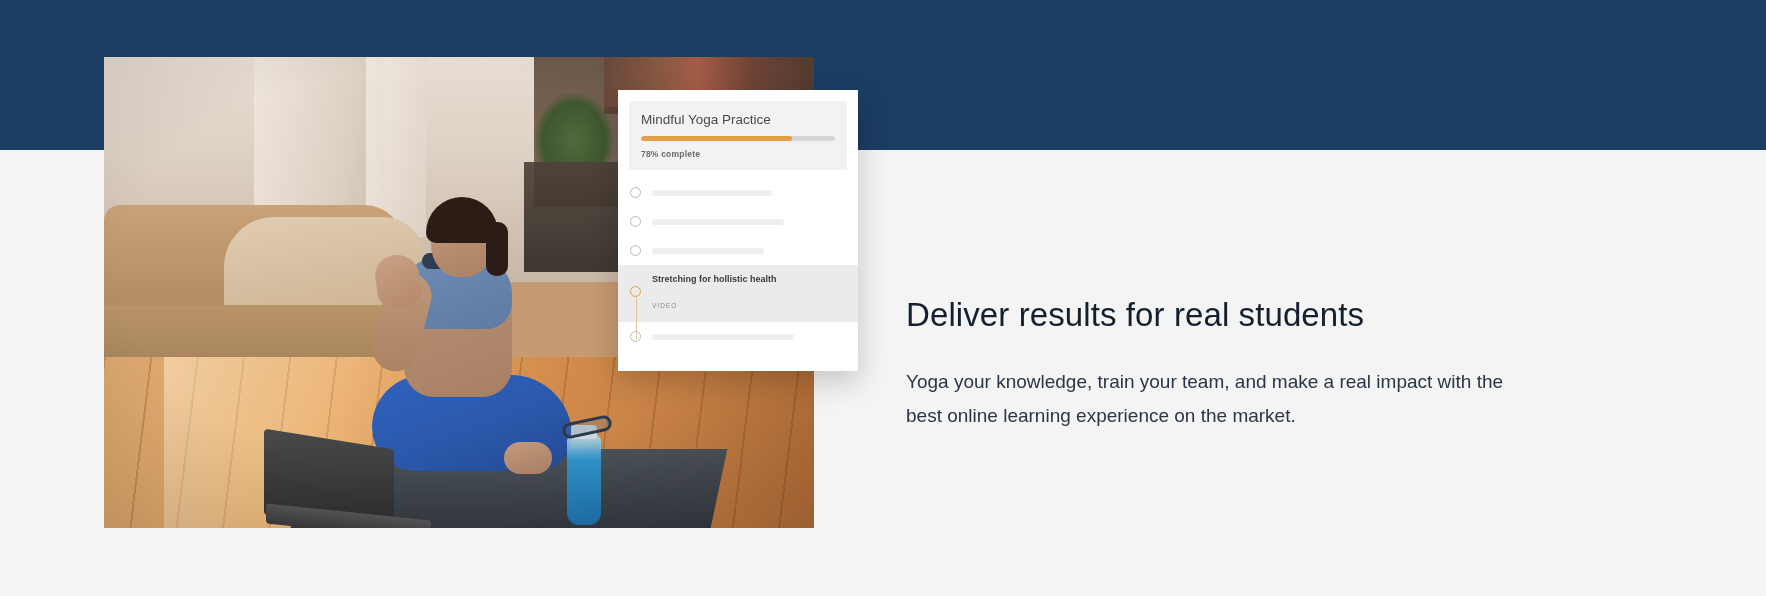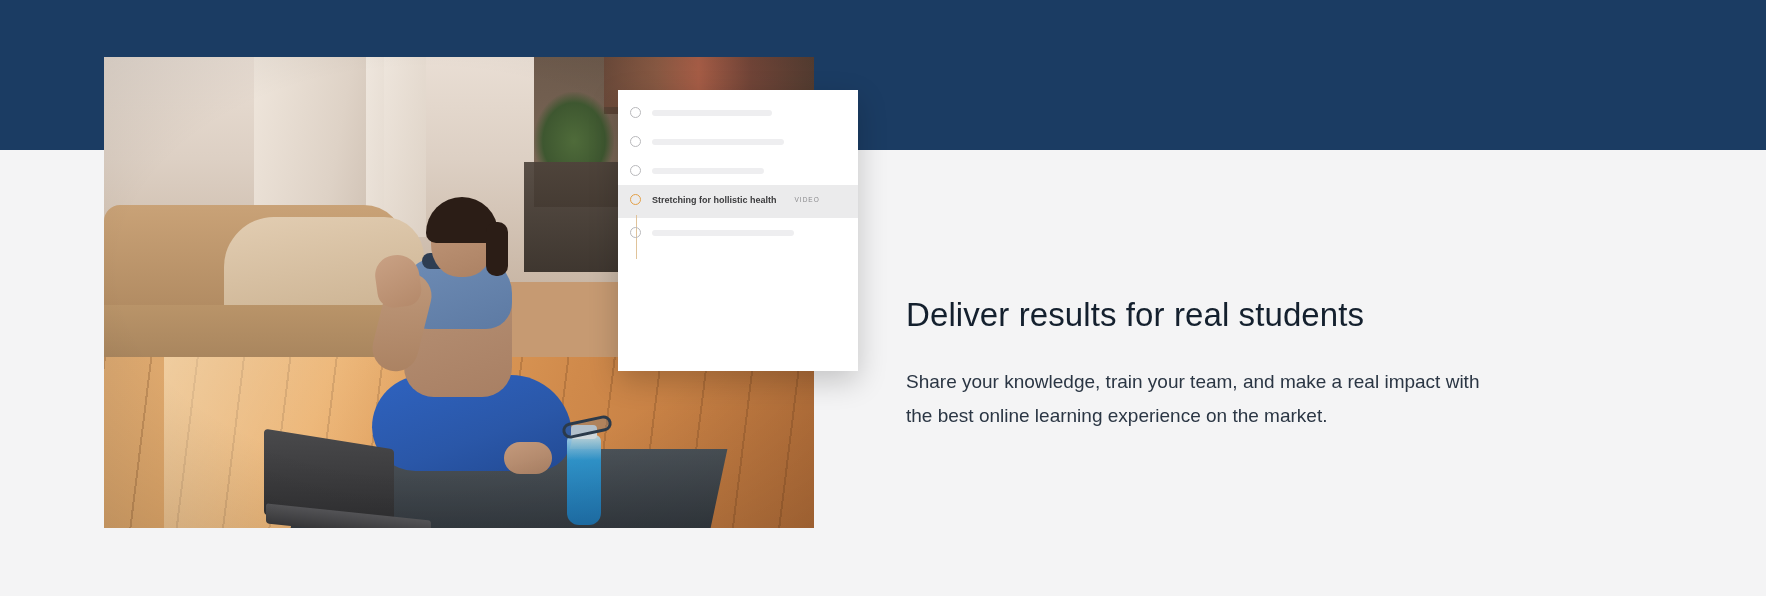--- a/index.html
+++ b/index.html
@@ -213,21 +213,21 @@
     position: relative;
   }
   .cc-row.tall { padding: 9px 12px 13px 12px; }
   .cc-row.active { background: #ebebec; }
   .cc-circle {
     flex: 0 0 auto; width: 11px; height: 11px;
     border: 1.3px solid #b9b9bc; border-radius: 50%;
   }
   .cc-circle.active { border-color: #e3a047; }
   .cc-skeleton { height: 6px; border-radius: 3px; background: #eeeef0; }
-  .cc-row-texts { display: flex; flex-direction: row; gap: 18px; align-items: center; }
+  .cc-row-texts { display: flex; flex-direction: column; gap: 18px; }
   .cc-row-title {
     font-size: 9px; font-weight: 700; color: #3b3b3d;
     white-space: nowrap;
   }
   .cc-row-type {
     font-size: 6.5px; color: #8b8b8e; letter-spacing: 1px;
   }
   .cc-connector {
     position: absolute; left: 17.5px; top: 30px;
     width: 1.2px; height: 44px; background: #e0c39a;
@@ -283,20 +283,27 @@
     <div class="ph ph-lap-screen"></div>
     <div class="ph ph-lap-base"></div>
     <div class="ph ph-bottle"></div>
     <div class="ph ph-bottle-cap"></div>
     <div class="ph ph-glasses"></div>
     <div class="ph ph-vignette"></div>
   </div>
 
   <div class="course-card">
 
+    <div class="cc-header">
+      <div class="cc-title">Mindful Yoga Practice</div>
+      <div class="cc-progress-track">
+        <div class="cc-progress-fill" style="width: 78%;"></div>
+      </div>
+      <div class="cc-progress-label">78% complete</div>
+    </div>
 
     <div class="cc-list">
 
       <div class="cc-row">
         <div class="cc-circle"></div>
         <div class="cc-skeleton" style="width:120px"></div>
       </div>
 
       <div class="cc-row">
         <div class="cc-circle"></div>
@@ -320,16 +327,16 @@
       <div class="cc-row">
         <div class="cc-circle"></div>
         <div class="cc-skeleton" style="width:142px"></div>
       </div>
 
     </div>
   </div>
 
   <div class="text-col">
     <h1 class="headline">Deliver results for real students</h1>
-    <p class="body-copy">Share your knowledge, train your team, and make a real impact with the best online learning experience on the market.</p>
+    <p class="body-copy">Yoga your knowledge, train your team, and make a real impact with the best online learning experience on the market.</p>
   </div>
 
 </div>
 
 </body></html>

